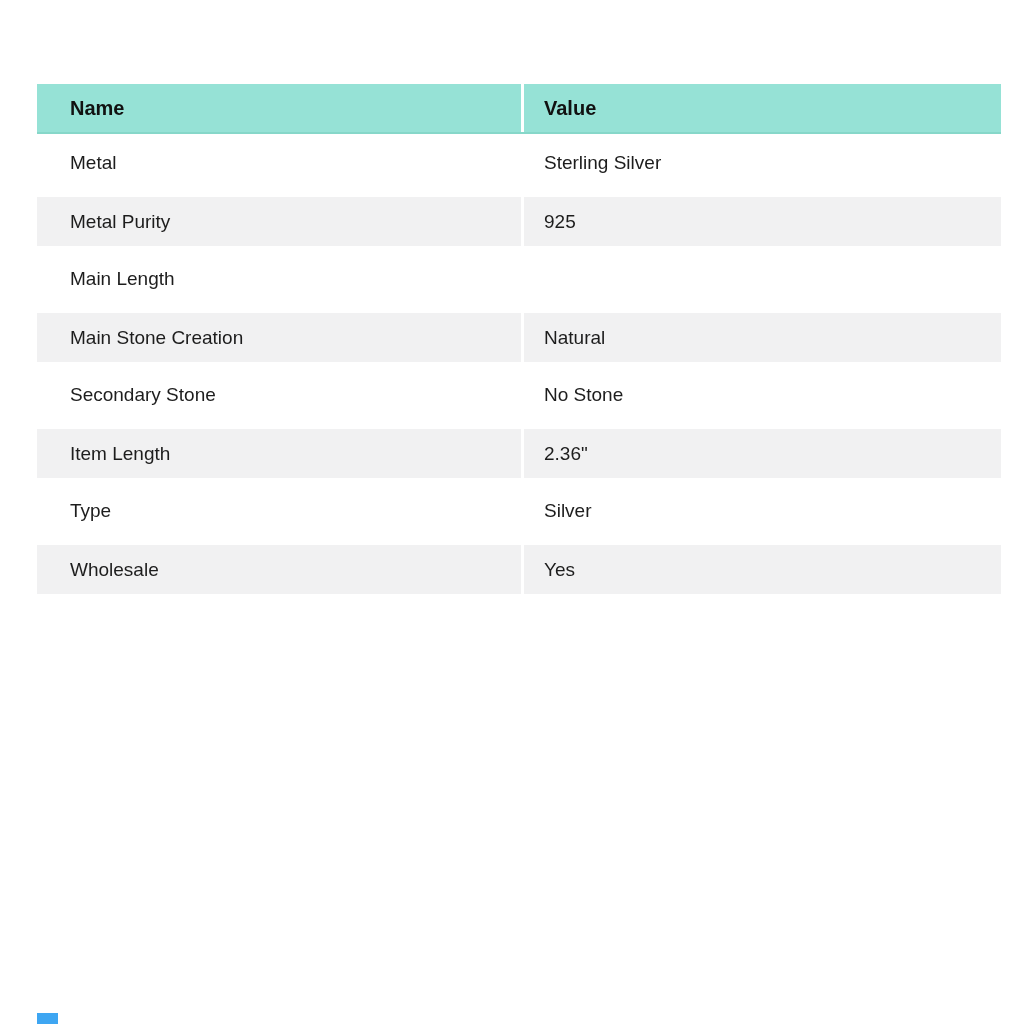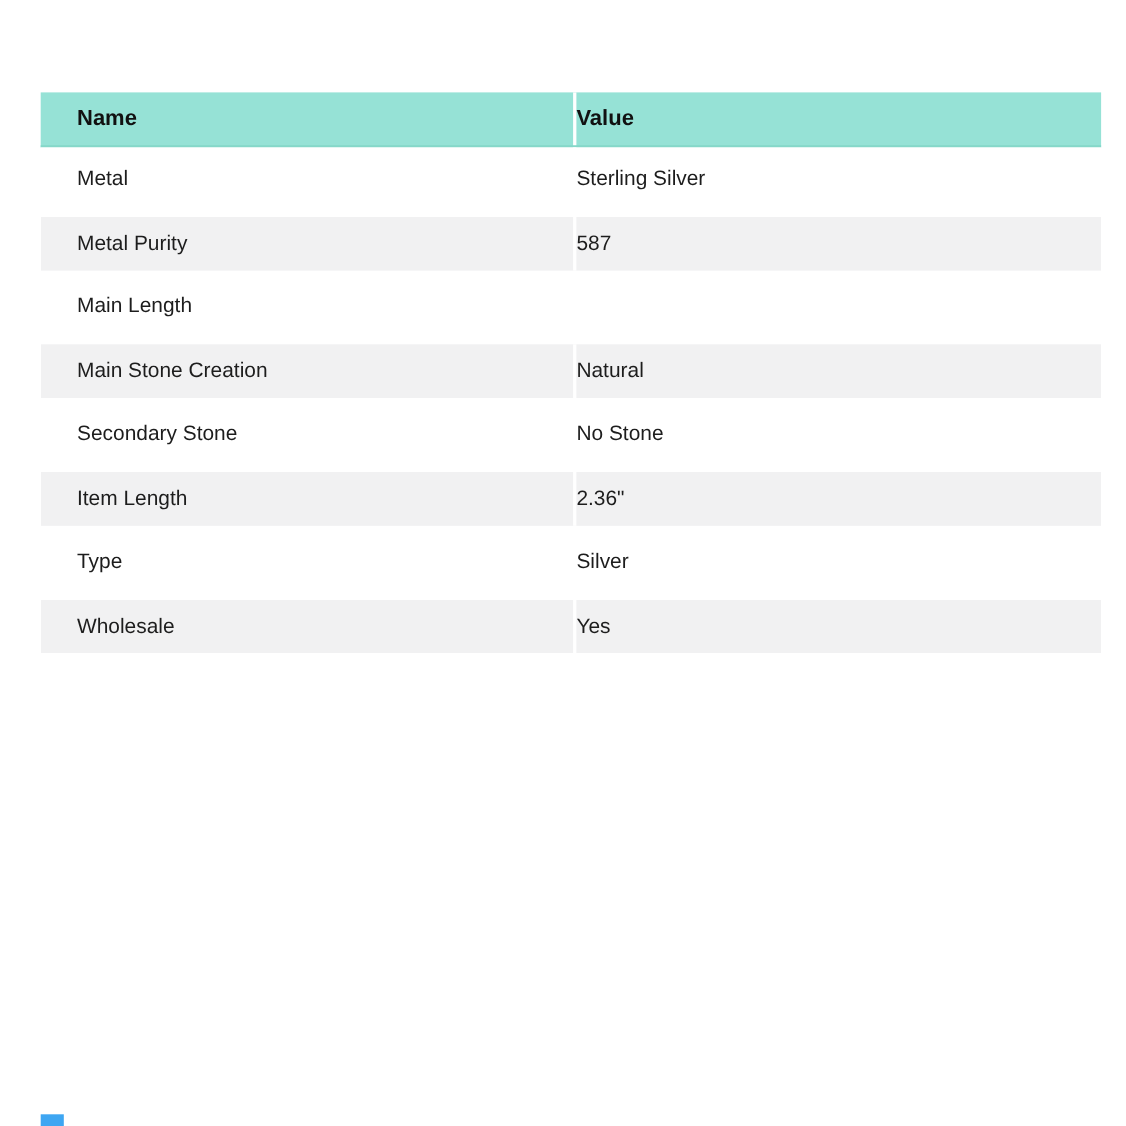--- a/index.html
+++ b/index.html
@@ -25,21 +25,21 @@
     border-bottom: 2px solid #86d7c9;
   }
   .header-cell {
     display: flex;
     align-items: center;
     font-size: 20px;
     font-weight: 600;
     color: #111111;
   }
   .cell-name  { width: 487px; border-right: 3px solid #ffffff; padding-left: 33px; }
-  .cell-value { flex: 1; }
+  .cell-value { flex: 1; padding-left: 20px; }
   .row {
     display: flex;
     height: 58px;
     background: #ffffff;
   }
   .rows .row:nth-child(even) {
     background: #f1f1f2;
     background-clip: padding-box;
     border-top: 5px solid #ffffff;
     border-bottom: 4px solid #ffffff;
@@ -72,21 +72,21 @@
 
   <div class="rows">
 
     <div class="row">
       <div class="data-cell cell-name">Metal</div>
       <div class="data-cell cell-value">Sterling Silver</div>
     </div>
 
     <div class="row">
       <div class="data-cell cell-name">Metal Purity</div>
-      <div class="data-cell cell-value">587</div>
+      <div class="data-cell cell-value">925</div>
     </div>
 
     <div class="row">
       <div class="data-cell cell-name">Main Length</div>
     </div>
 
     <div class="row">
       <div class="data-cell cell-name">Main Stone Creation</div>
       <div class="data-cell cell-value">Natural</div>
     </div>

